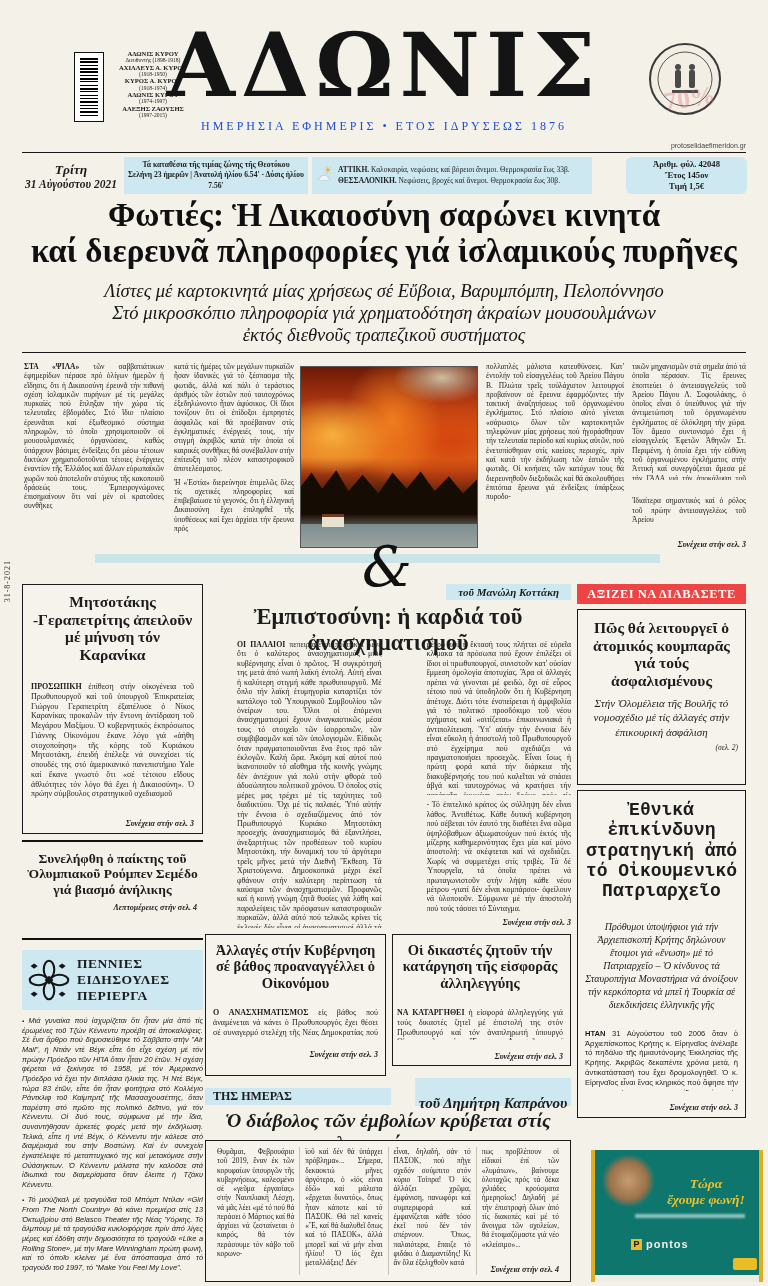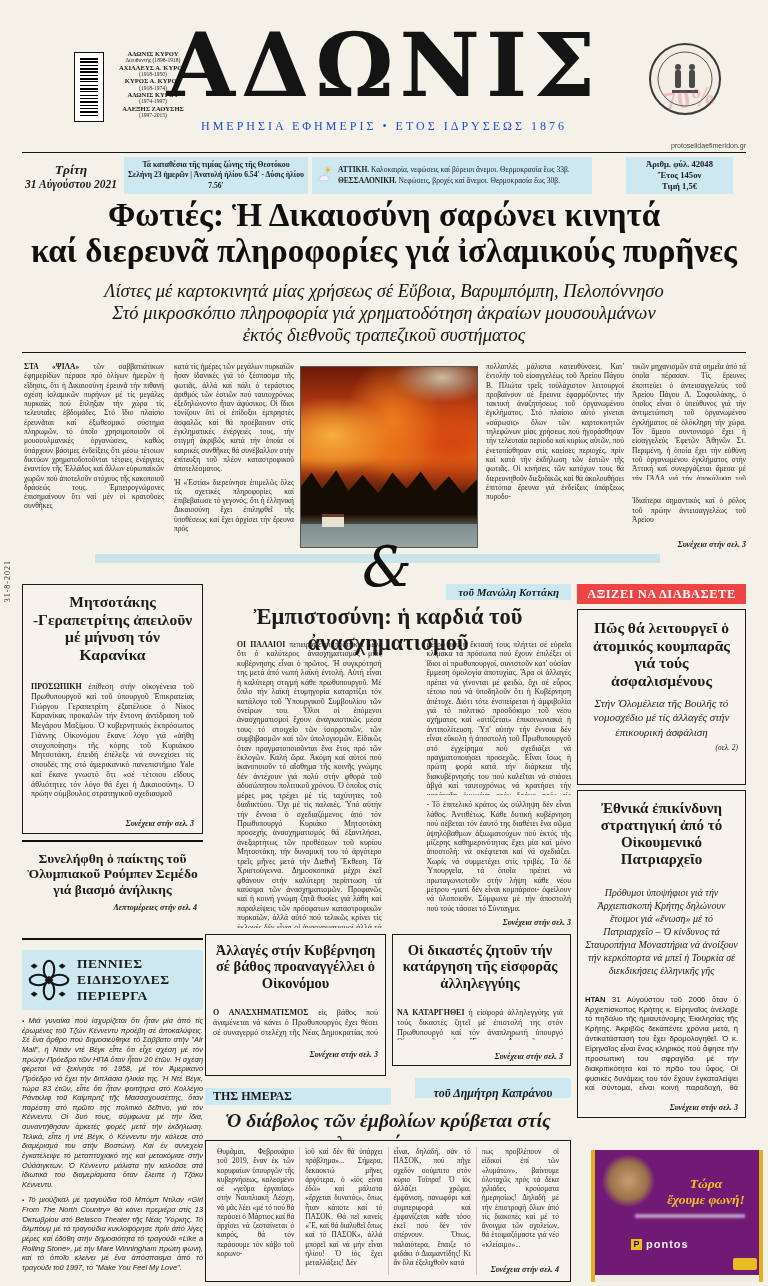--- a/index.html
+++ b/index.html
@@ -30,21 +30,21 @@
   
   .ib{top:157px;height:37px;box-sizing:border-box;display:flex;flex-direction:column;justify-content:center;}
   .ib-date{left:22px;width:98px;text-align:center;font-style:italic;font-weight:bold;}
   .ib-date .d1{font-size:13.5px;}
   .ib-date .d2{font-size:11.5px;}
   .ib-saint{left:124px;width:184px;text-align:center;font-size:7.6px;font-weight:bold;line-height:1.35;padding:2px 4px;}
   .ib-weather{left:312px;width:280px;font-size:7.5px;line-height:1.35;padding:2px 4px 2px 26px;position:absolute;}
   .wicon{position:absolute;left:5px;top:8px;width:18px;height:18px;}
   .wicon .sun{position:absolute;left:6px;top:-2px;color:#f0b428;font-size:11px;}
   .wicon .cloud{position:absolute;left:0;top:2px;color:#eef4f6;text-shadow:0 0 1px #667;font-size:13px;}
-  .ib-price{left:626px;width:107px;text-align:center;font-size:8.6px;font-weight:bold;line-height:1.3;}
+  .ib-price{left:626px;width:121px;text-align:center;font-size:8.6px;font-weight:bold;line-height:1.3;border-radius:6px;}
 
   
   .headline{left:0;top:198px;width:768px;text-align:center;font-weight:bold;font-size:33px;line-height:1.09;color:#101010;}
   .subheads{left:40px;top:280px;width:688px;text-align:center;font-style:italic;font-size:18.5px;line-height:1.2;color:#161616;}
 
   
   .lead-col{top:362px;height:188px;overflow:hidden;font-size:7.5px;line-height:1.24;text-align:justify;}
   .lead-col p{margin:0 0 4px 0;}
   .lw{font-weight:bold;}
   .cont{font-weight:bold;font-style:italic;font-size:8px;text-align:right;}
@@ -89,40 +89,40 @@
   .kott-cols p{margin:0 0 5px 0;}
 
   
   .rr-head{left:577px;top:584px;width:169px;height:20px;background:#ef4444;color:#fff;
            font-weight:bold;font-size:12.5px;text-align:center;line-height:20px;letter-spacing:.5px;}
   .rr-box1{left:577px;top:609px;width:169px;height:176px;padding:9px 7px 5px 7px;}
   .rr-box1 .atitle{font-size:15.5px;}
   .rr-sub{font-style:italic;font-size:11px;text-align:center;line-height:1.3;margin-top:7px;}
   .rr-page{font-size:7.5px;font-style:italic;text-align:right;margin-top:4px;}
   .rr-box2{left:577px;top:790px;width:169px;height:328px;padding:9px 7px 5px 7px;}
-  .rr-box2 .atitle{font-size:15px;}
+  .rr-box2 .atitle{font-size:18px;font-family:Liberation Mono, monospace;}
   .rr-box2 .rr-sub{font-size:10px;margin:6px 0;}
   .rr-box2 .body-sm{font-family:"Liberation Sans",sans-serif;font-size:7.6px;line-height:1.3;}
 
   
   .gov{left:205px;top:934px;width:181px;height:142px;padding:7px 7px 16px 7px;}
   .jud{left:392px;top:934px;width:179px;height:132px;padding:7px 7px 4px 4px;}
   .gov .atitle,.jud .atitle{font-size:14.5px;margin-bottom:5px;}
 
   
   .imeras-band{left:205px;top:1088px;width:186px;height:17px;font-weight:bold;font-size:12px;padding:1px 8px;box-sizing:border-box;}
-  .imeras-by{left:415px;top:1078px;width:156px;height:20px;font-weight:bold;font-style:italic;font-size:12px;
-             text-align:center;padding-top:8px;box-sizing:border-box;}
+  .imeras-by{left:415px;top:1078px;width:156px;height:28px;font-weight:bold;font-style:italic;font-size:15px;
+             text-align:center;padding-top:17px;box-sizing:border-box;}
   .imeras-title{left:205px;top:1110px;width:366px;text-align:center;font-weight:bold;font-style:italic;font-size:19.5px;}
   .imeras-box{left:205px;top:1140px;width:366px;height:142px;padding:6px;display:flex;}
   .imeras-box .icol{flex:1 1 0;font-size:7.4px;line-height:1.25;text-align:justify;overflow:hidden;padding:0 5px;}
   .imeras-box .icol + .icol{border-left:1px solid #c6c1b4;}
 
   
-  .ad{left:591px;top:1150px;width:172px;height:132px;background:#701a75;overflow:hidden;
+  .ad{left:591px;top:1150px;width:172px;height:132px;background:#0f766e;overflow:hidden;
       border-left:4px solid #e0ae1e;border-right:4px solid #e0ae1e;box-sizing:border-box;}
   .ad .face{position:absolute;left:-8px;top:-6px;width:92px;height:92px;
       background:radial-gradient(circle 34px at 45% 40%, #c79d70 0%, #9a7149 55%, rgba(27,19,12,0) 78%);}
   .ad .h1{position:absolute;left:56px;top:26px;width:110px;color:#f0c22a;font-weight:bold;font-style:italic;
           font-size:13.5px;line-height:1.15;text-align:center;}
   .ad .tag{position:absolute;left:40px;top:64px;width:110px;height:4px;background:rgba(255,255,255,.55);filter:blur(1px);}
   .ad .brandrow{position:absolute;left:36px;top:88px;display:flex;align-items:center;gap:4px;}
   .ad .plogo{width:11px;height:11px;background:#e8bc24;color:#1b130c;font-weight:bold;font-size:9px;
              text-align:center;line-height:11px;font-family:"Liberation Sans",sans-serif;}
   .ad .bname{color:#f2f0ea;font-family:"Liberation Sans",sans-serif;font-weight:bold;font-size:11px;letter-spacing:1px;}

